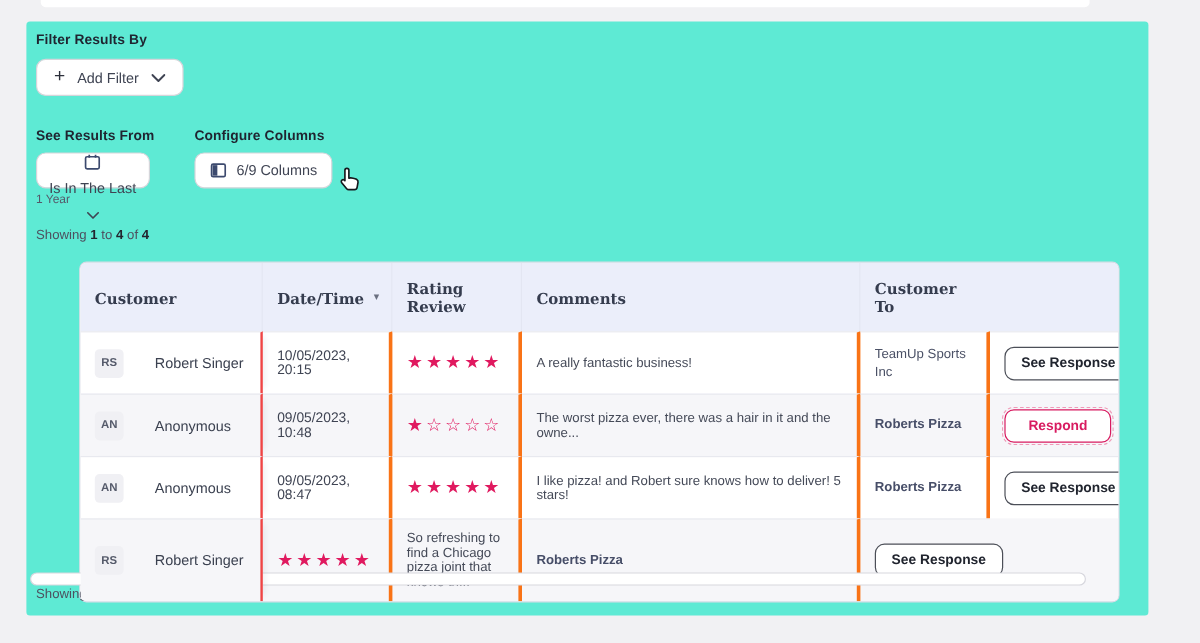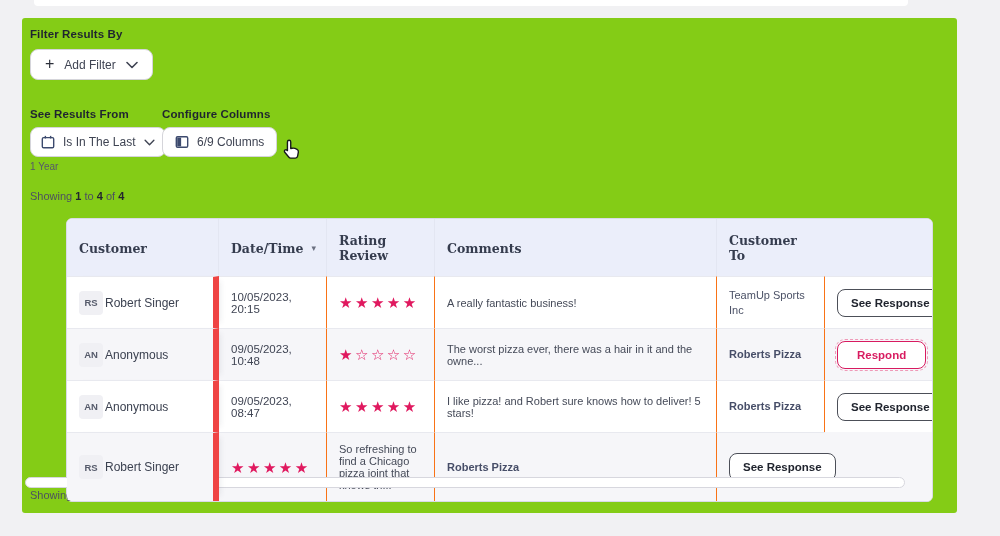--- a/index.html
+++ b/index.html
@@ -1,48 +1,48 @@
 <!DOCTYPE html>
 <html><head>
 <meta charset="utf-8">
 <style>
   * { margin:0; padding:0; box-sizing:border-box; }
   html,body { width:1000px; height:536px; overflow:hidden; }
   body { background:#f1f1f3; font-family:"Liberation Sans", sans-serif; color:#3c4254; position:relative; }
 
   .top-sliver { position:absolute; left:34px; top:0; width:874px; height:6px; background:#ffffff; border-radius:0 0 4px 4px; }
-  .card { position:absolute; left:22px; top:18px; width:935px; height:495px; background:#84cc16; border-radius:3px;padding-left:20px; }
+  .card { position:absolute; left:22px; top:18px; width:935px; height:495px; background:#5eead4; border-radius:3px;padding-left:20px; }
 
   .section-label { position:absolute; font-size:11.5px; font-weight:bold; color:#1f2430; letter-spacing:.1px; }
 
   .btn { display:inline-flex; align-items:center; gap:8px; background:#fff; border:1px solid #d5d5da; border-radius:8px; color:#3f4453; font-size:12px; cursor:pointer; }
   .btn .plus { font-size:16px; font-weight:400; color:#2b2f3a; line-height:1; margin-top:-1px; }
   .chev { display:inline-block; }
 
   .add-filter-btn { position:absolute; left:8px; top:31px; height:31px; padding:0 14px; gap:10px; }
-  .date-filter-btn { position:absolute; left:8px; top:109px; height:30px; padding:0 10px; }
+  .date-filter-btn { position:absolute; left:8px; top:109px; height:30px; padding:0 10px;flex-direction:column; }
   .columns-btn { position:absolute; left:140px; top:109px; height:30px; padding:0 12px; }
 
   .tiny-value { position:absolute; left:8px; top:143px; font-size:10px; color:#56596a; }
 
   .showing { font-size:11px; color:#4d5160; }
   .showing b { color:#23262f; }
   .showing-top { position:absolute; left:8px; top:172px; }
   .showing-bottom { position:absolute; left:8px; top:471px; }
 
   
   .table { position:absolute; left:8px; top:200px; width:867px; border:1px solid #d9dbe6; border-radius:6px; background:#fff; overflow:hidden;margin-left:36px; }
   .tr { display:grid; grid-template-columns:152px 108px 108px 282px 108px 108px; }
   .thead { background:#ebeefa; }
   .th { padding:14px 12px 13px 12px; font-family:"DejaVu Serif","Liberation Serif",serif; font-weight:bold; font-size:12.5px; color:#353c4e; border-right:1px solid rgba(0,0,0,0.03); display:flex; align-items:center; gap:8px; }
   .sort { font-size:9px; color:#6b7080; }
-  .td { padding:10px 12px; font-size:11.5px; color:#3f4453; border-top:1px solid #e8e9ef; border-right:1px solid #f97316; display:flex; align-items:center; min-height:52px; }
+  .td { padding:10px 12px; font-size:11.5px; color:#3f4453; border-top:1px solid #e8e9ef; border-right:3px solid #f97316; display:flex; align-items:center; min-height:52px; }
   .td:last-child, .th:last-child { border-right:none; }
   .row-even { background:#f6f6f9; }
-  .cell-customer { gap:2px; position:relative; border-right:6px solid #ef4444; box-shadow:6px 0 6px -5px rgba(40,45,70,.10); z-index:1;text-align:right; }
+  .cell-customer { gap:26px; position:relative; border-right:2px solid #ef4444; box-shadow:6px 0 6px -5px rgba(40,45,70,.10); z-index:1;text-align:right; }
   .avatar { width:24px; height:24px; border-radius:4px; background:#f0f0f4; color:#565b6b; font-size:9.5px; font-weight:bold; display:flex; align-items:center; justify-content:center; flex:0 0 auto; }
   .name { font-size:12px; color:#3b4150; }
   .stars { font-size:15px; letter-spacing:2.5px; color:#e0195f; white-space:nowrap; line-height:1; }
   .stars .empty { color:#e0195f; }
   .comment { font-size:11px; color:#454a58; }
   .submitted { font-size:11px; color:#4b5166; line-height:1.35; }
   .submitted.strong { font-weight:bold; color:#474e68; }
 
   .action-btn { background:#fff; border:1.5px solid #4c4f58; border-radius:8px; padding:7px 13px; font-family:"Liberation Sans",sans-serif; font-size:11.5px; font-weight:bold; color:#20242e; cursor:pointer; white-space:nowrap; }
   .action-btn.respond { border:1px solid #d81b60; color:#d81b60; outline:1.5px dashed #ef9ab8; outline-offset:1px; padding:7px 19px; }

